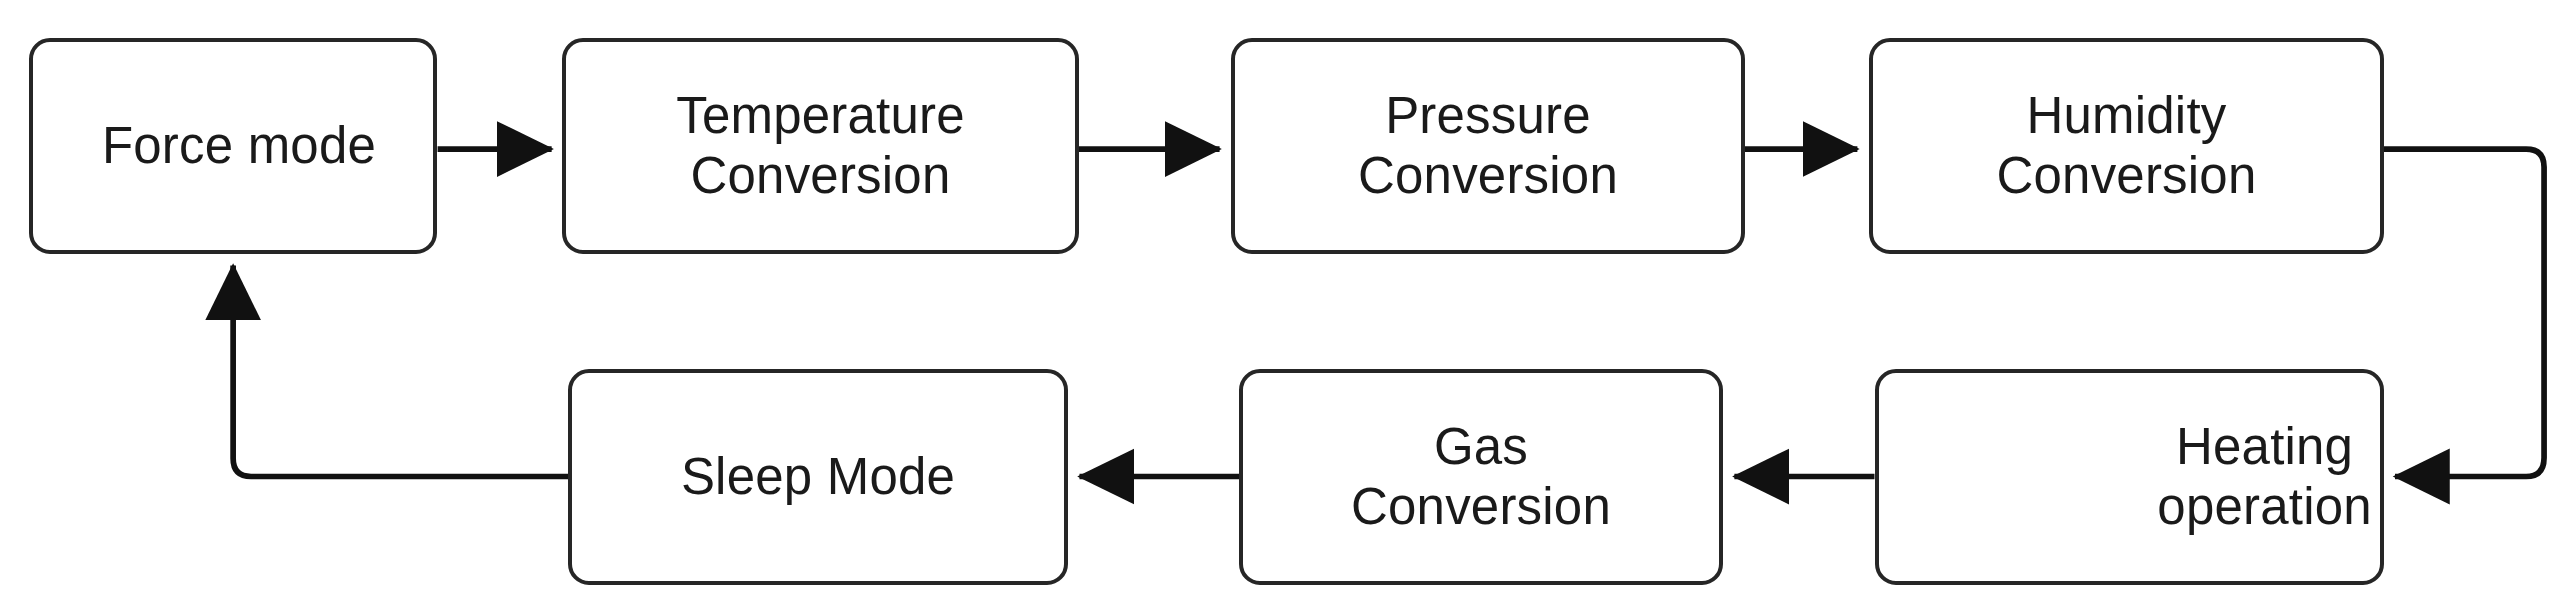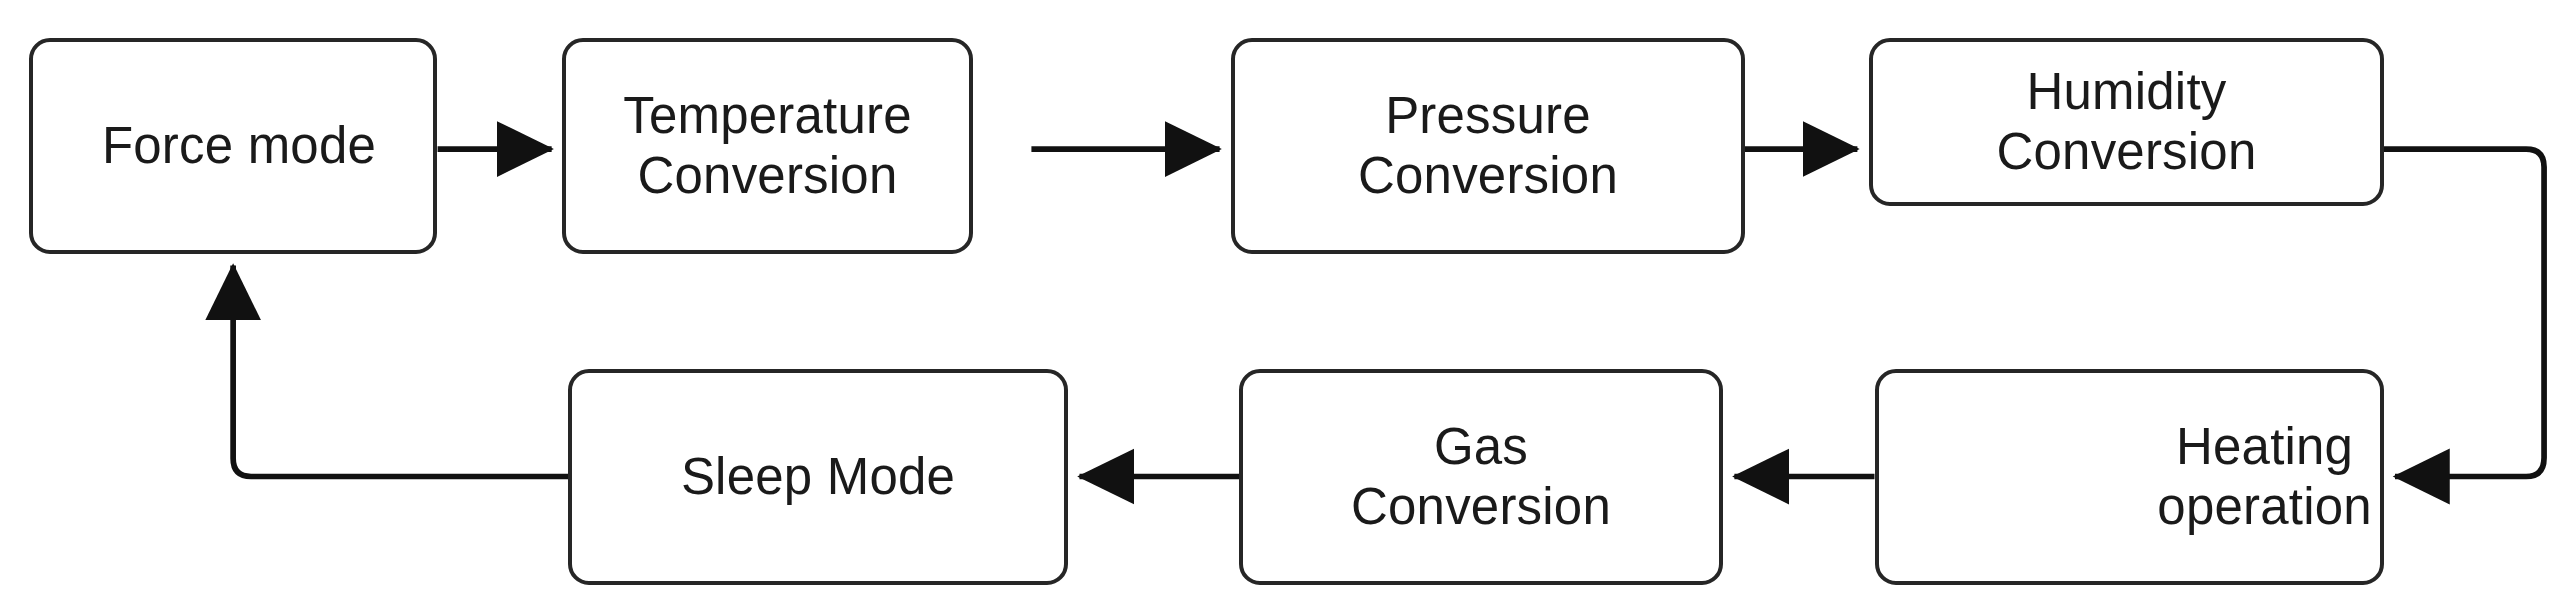--- a/index.html
+++ b/index.html
@@ -75,31 +75,31 @@
 
     <path d="M1520,585 L1324,585" fill="none" stroke="#111111" stroke-width="7" marker-end="url(#arrow-left)"></path>
 
     <path d="M697,585 L307,585 Q285,585 285,563 L285,326" fill="none" stroke="#111111" stroke-width="7" marker-end="url(#arrow-up)"></path>
   </svg>
 
   <div class="node-box" style="left:29px; top:38px; width:408px; height:216px;padding-left:12px;">
     <span class="node-label">Force mode</span>
   </div>
 
-  <div class="node-box" style="left:562px; top:38px; width:411px; height:216px;">
+  <div class="node-box" style="left:562px; top:38px; width:517px; height:216px;">
     <span class="node-label">Temperature
 Conversion</span>
   </div>
 
   <div class="node-box" style="left:1231px; top:38px; width:514px; height:216px;justify-content:center;">
     <span class="node-label">Pressure
 Conversion</span>
   </div>
 
-  <div class="node-box" style="left:1869px; top:38px; width:515px; height:168px;">
+  <div class="node-box" style="left:1869px; top:38px; width:515px; height:216px;">
     <span class="node-label">Humidity
 Conversion</span>
   </div>
 
   <div class="node-box" style="left:568px; top:369px; width:500px; height:216px;">
     <span class="node-label">Sleep Mode</span>
   </div>
 
   <div class="node-box" style="left:1239px; top:369px; width:484px; height:216px;">
     <span class="node-label">Gas

